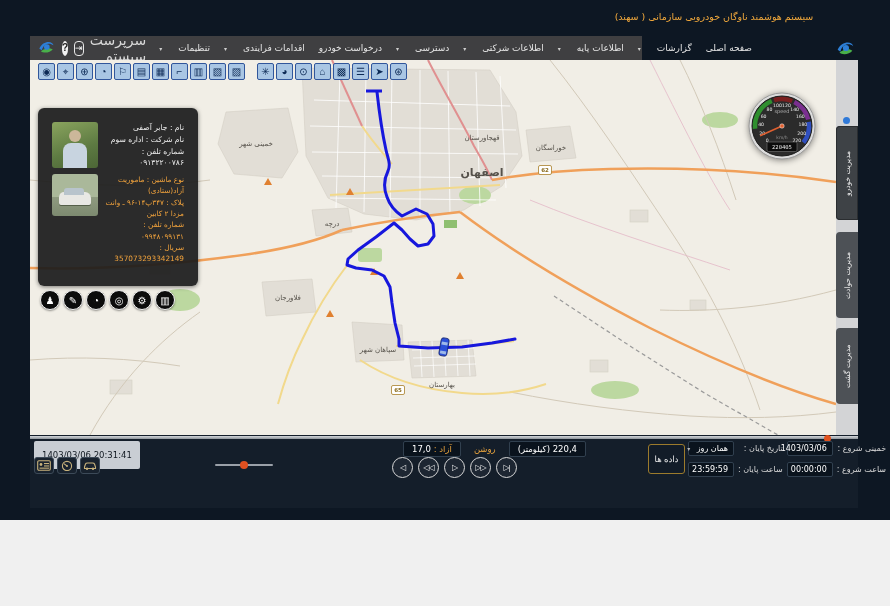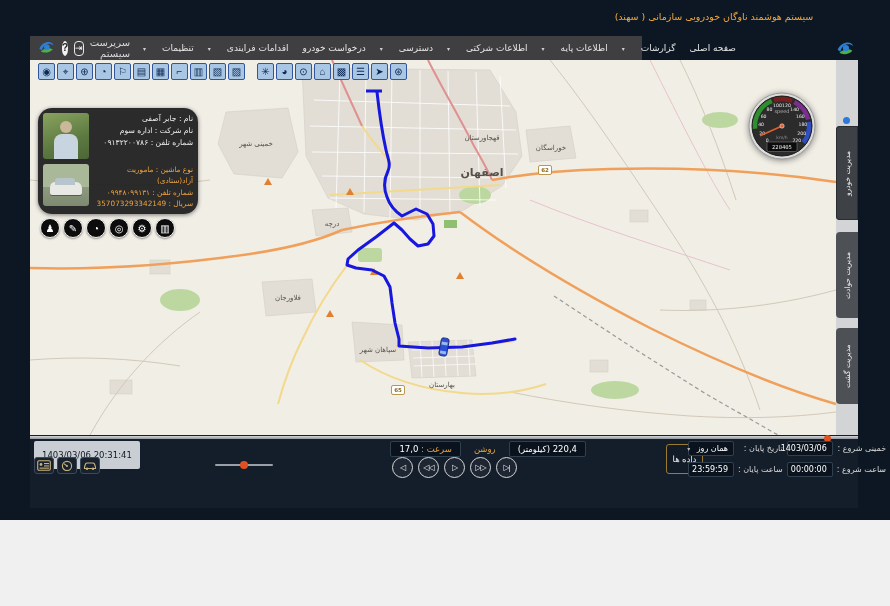--- a/index.html
+++ b/index.html
@@ -12,41 +12,41 @@
   .header-title{position:absolute;top:10px;right:58px;width:236px;text-align:center;direction:rtl}
   .header-title .l1{color:#ffcf3f;font-size:11px;font-weight:bold;line-height:14px}
   .header-title .l2{color:#f2a93c;font-size:9.5px;line-height:13px}
   .logo{display:inline-block;width:22px;height:22px}
   .header-logo{position:absolute;top:37px;right:34px}
 
   
   .menubar{position:absolute;left:30px;top:36px;width:612px;height:24px;background:#3f3f41;display:flex;align-items:center;padding:0 6px;gap:6px}
   .help-btn{width:15px;height:15px;border-radius:50%;background:#f2f2f2;color:#222;font-size:10px;font-weight:bold;border:none;text-align:center;line-height:14px;cursor:pointer}
   .logout-btn{width:16px;height:15px;background:transparent;color:#eee;border:1.4px solid #e8e8e8;border-radius:4px;font-size:9px;line-height:11px;cursor:pointer}
-  .user-label{color:#d8d8d8;font-size:10px;direction:rtl}
+  .user-label{color:#d8d8d8;font-size:14px;direction:rtl}
   #menu-items{margin-left:auto;height:100%;display:flex;align-items:center;direction:rtl}
   .menu-item{display:flex;align-items:center;gap:16px;padding:0 7px;color:#e6e6e6;font-size:9px;height:100%;cursor:pointer;white-space:nowrap}
   .menu-item .caret{font-size:6px;color:#cfcfcf}
 
   
   .map{position:absolute;left:30px;top:60px;width:806px;height:375px;background:#f1eee6;overflow:hidden}
   .map svg.basemap{position:absolute;left:0;top:0}
   .mlabel{fill:#55514a;text-anchor:middle}
   .gtick{font-size:4.6px;fill:#e9e9e9;text-anchor:middle}
 
   
   #toolbar-row{position:absolute;left:8px;top:3px;display:flex;gap:2px;align-items:center}
   .tool-btn{width:17px;height:17px;background:#a9c6e4;border:1px solid #31569b;border-radius:2px;color:#0d2a55;font-size:10px;line-height:14px;text-align:center;padding:0;cursor:pointer}
   .tool-gap{width:8px}
 
   
   .popup{position:absolute;left:8px;top:48px;width:160px}
-  .popup-body{background:rgba(28,28,28,0.93);border-radius:14px;padding:5px;box-shadow:0 1px 4px rgba(0,0,0,.5)}
+  .popup-body{background:rgba(28,28,28,0.93);border-radius:6px;padding:14px;box-shadow:0 1px 4px rgba(0,0,0,.5)}
   .popup-row{display:flex;gap:5px;margin-bottom:5px}
-  .popup-row:last-child{margin-bottom:0}
+  .popup-row:last-child{margin-bottom:8px}
   .photo{width:46px;border-radius:3px;flex:none;position:relative;overflow:hidden}
   .photo.driver{height:46px;background:linear-gradient(160deg,#8aa45e 0%,#5d7a42 60%,#4c6636 100%)}
   .photo.driver::before{content:"";position:absolute;left:17px;top:8px;width:12px;height:12px;border-radius:50%;background:#cbb79a}
   .photo.driver::after{content:"";position:absolute;left:11px;top:21px;width:24px;height:25px;border-radius:8px 8px 0 0;background:#c8d4e0}
   .photo.vehicle{height:42px;background:linear-gradient(180deg,#aab89a 0%,#aab89a 55%,#8e9a80 55%,#7d8a70 100%)}
   .photo.vehicle::before{content:"";position:absolute;left:7px;top:18px;width:32px;height:13px;border-radius:5px 6px 2px 2px;background:#e8e8e4;box-shadow:0 1px 0 #55604a}
   .photo.vehicle::after{content:"";position:absolute;left:12px;top:14px;width:20px;height:7px;border-radius:3px 3px 0 0;background:#b8c4cc}
   .popup-text{flex:1;direction:rtl;text-align:right;line-height:1.55}
   .popup-text.driver div{color:#efefef;font-size:7.6px}
   .popup-text.vehicle div{color:#f0a23c;font-size:7.3px}
@@ -71,21 +71,21 @@
   .quick-btn{width:20px;height:17px;background:#18222e;border:1px solid #3c4a58;border-radius:3px;padding:1px 0 0;cursor:pointer}
   .slider{position:absolute;left:185px;top:26px;width:58px;height:9px;cursor:pointer}
   .slider .track{position:absolute;left:0;top:3px;width:58px;height:2px;background:#9aa0a8;border-radius:1px}
   .slider .thumb{position:absolute;left:25px;top:0;width:8px;height:8px;border-radius:50%;background:#e05020}
   .info-row{position:absolute;left:340px;top:6px;width:216px;display:flex;direction:rtl;gap:13px;align-items:center}
   .info-box{background:#0a131d;border:1px solid #31404f;border-radius:2px;padding:2px 8px;font-size:8.5px;color:#fff;direction:rtl;white-space:nowrap}
   .info-box .lab{color:#e8a33d}
   .status-on{color:#e8a33d;font-size:8.5px}
   #playback-row{position:absolute;left:362px;top:22px;display:flex;gap:5px}
   .pb-btn{width:21px;height:21px;border-radius:50%;border:1px solid #d8d8d8;background:rgba(255,255,255,.04);color:#eaeaea;font-size:8px;line-height:18px;text-align:center;padding:0;letter-spacing:-1px;cursor:pointer}
-  .data-btn{position:absolute;left:636px;top:9px;width:37px;height:30px;background:#121c28;border:1px solid #9c7b2c;border-radius:3px;color:#efefef;font-size:8.5px;cursor:pointer}
+  .data-btn{position:absolute;left:618px;top:9px;width:37px;height:30px;background:#121c28;border:1px solid #9c7b2c;border-radius:3px;color:#efefef;font-size:8.5px;cursor:pointer}
   .fields{position:absolute;left:658px;top:6px;direction:rtl;display:grid;grid-template-columns:auto auto auto auto;gap:6px 4px;align-items:center;font-size:8px;color:#d8d8d8}
   .f-label{white-space:nowrap}
   .f-box{background:#0a131d;border:1px solid #31404f;border-radius:2px;padding:2px 5px;color:#fff;min-width:46px;text-align:center;white-space:nowrap;cursor:pointer}
   .f-box .caret{font-size:6px;color:#bbb;margin-right:4px}
 </style>
 </head>
 <body>
 
 <div id="app">
   <div class="dark-bg"></div>
@@ -303,20 +303,21 @@
           <div class="popup-text driver">
             <div>نام : جابر آصفی</div>
             <div>نام شرکت : اداره سوم</div>
             <div>شماره تلفن : ۰۹۱۳۲۲۰۰۷۸۶</div>
           </div>
         </div>
         <div class="popup-row">
           <div class="photo vehicle"></div>
           <div class="popup-text vehicle">
             <div>نوع ماشین : ماموریت آزاد(ستادی)</div>
+            <div>پلاک : ۳۴۷پ۱۴-۹۶ ـ وانت مزدا ۲ کابین</div>
             <div>شماره تلفن : ۰۹۹۴۸۰۹۹۱۳۱</div>
             <div>سریال : 357073293342149</div>
           </div>
         </div>
       </div>
       <div id="popup-actions">
           <button class="pop-act">♟</button>
           <button class="pop-act">✎</button>
           <button class="pop-act">◔</button>
           <button class="pop-act">◎</button>
@@ -393,21 +394,21 @@
           </svg></button>
       </div>
     <div class="slider">
       <div class="track"></div>
       <div class="thumb"></div>
     </div>
     <div class="info-row">
       <span class="info-box">220,4 (کیلومتر)</span>
       <span class="status-on">روشن</span>
       <span class="info-box">
-        <span class="lab">سرعت :</span>
+        <span class="lab">آزاد :</span>
         <span>17,0</span>
       </span>
     </div>
     <div id="playback-row">
         <button class="pb-btn">◁</button>
         <button class="pb-btn">◁◁</button>
         <button class="pb-btn">▷</button>
         <button class="pb-btn">▷▷</button>
         <button class="pb-btn">▷|</button>
       </div>

